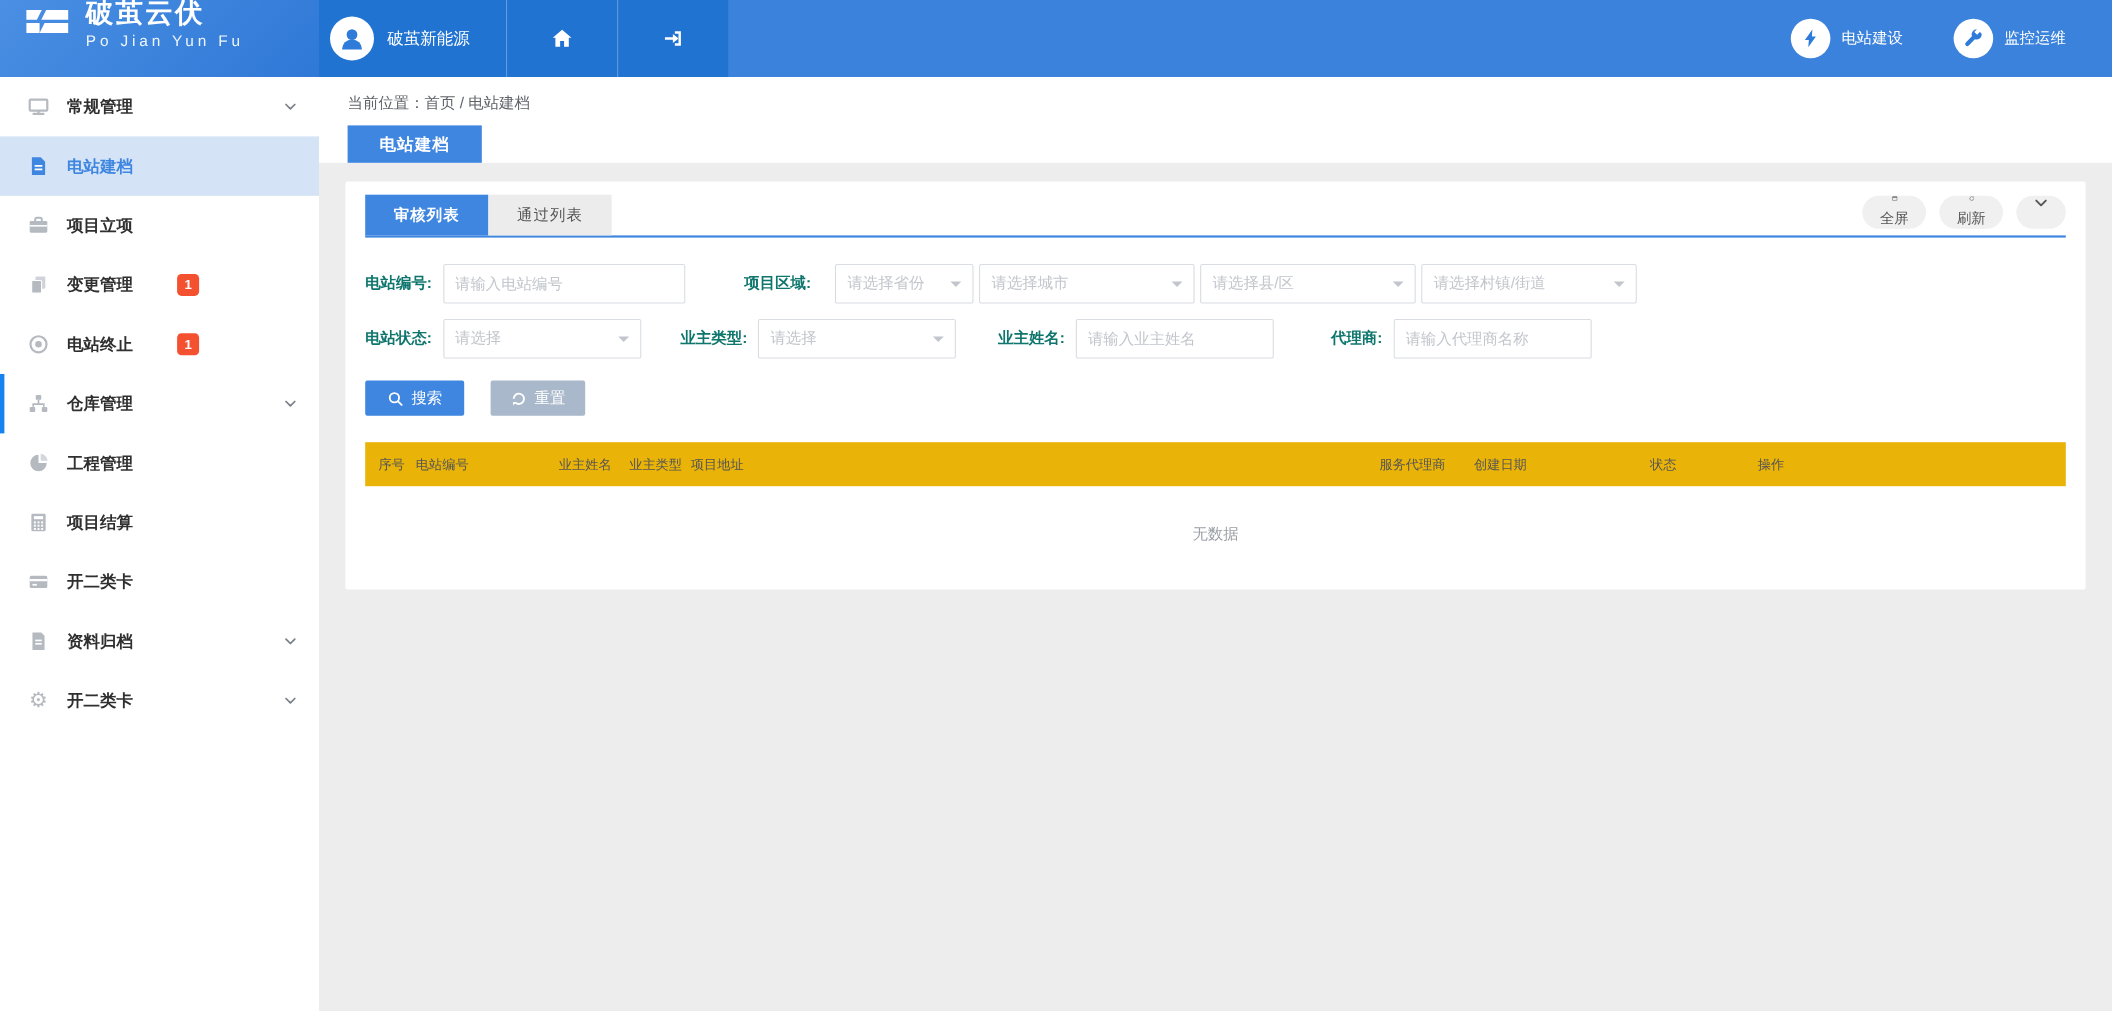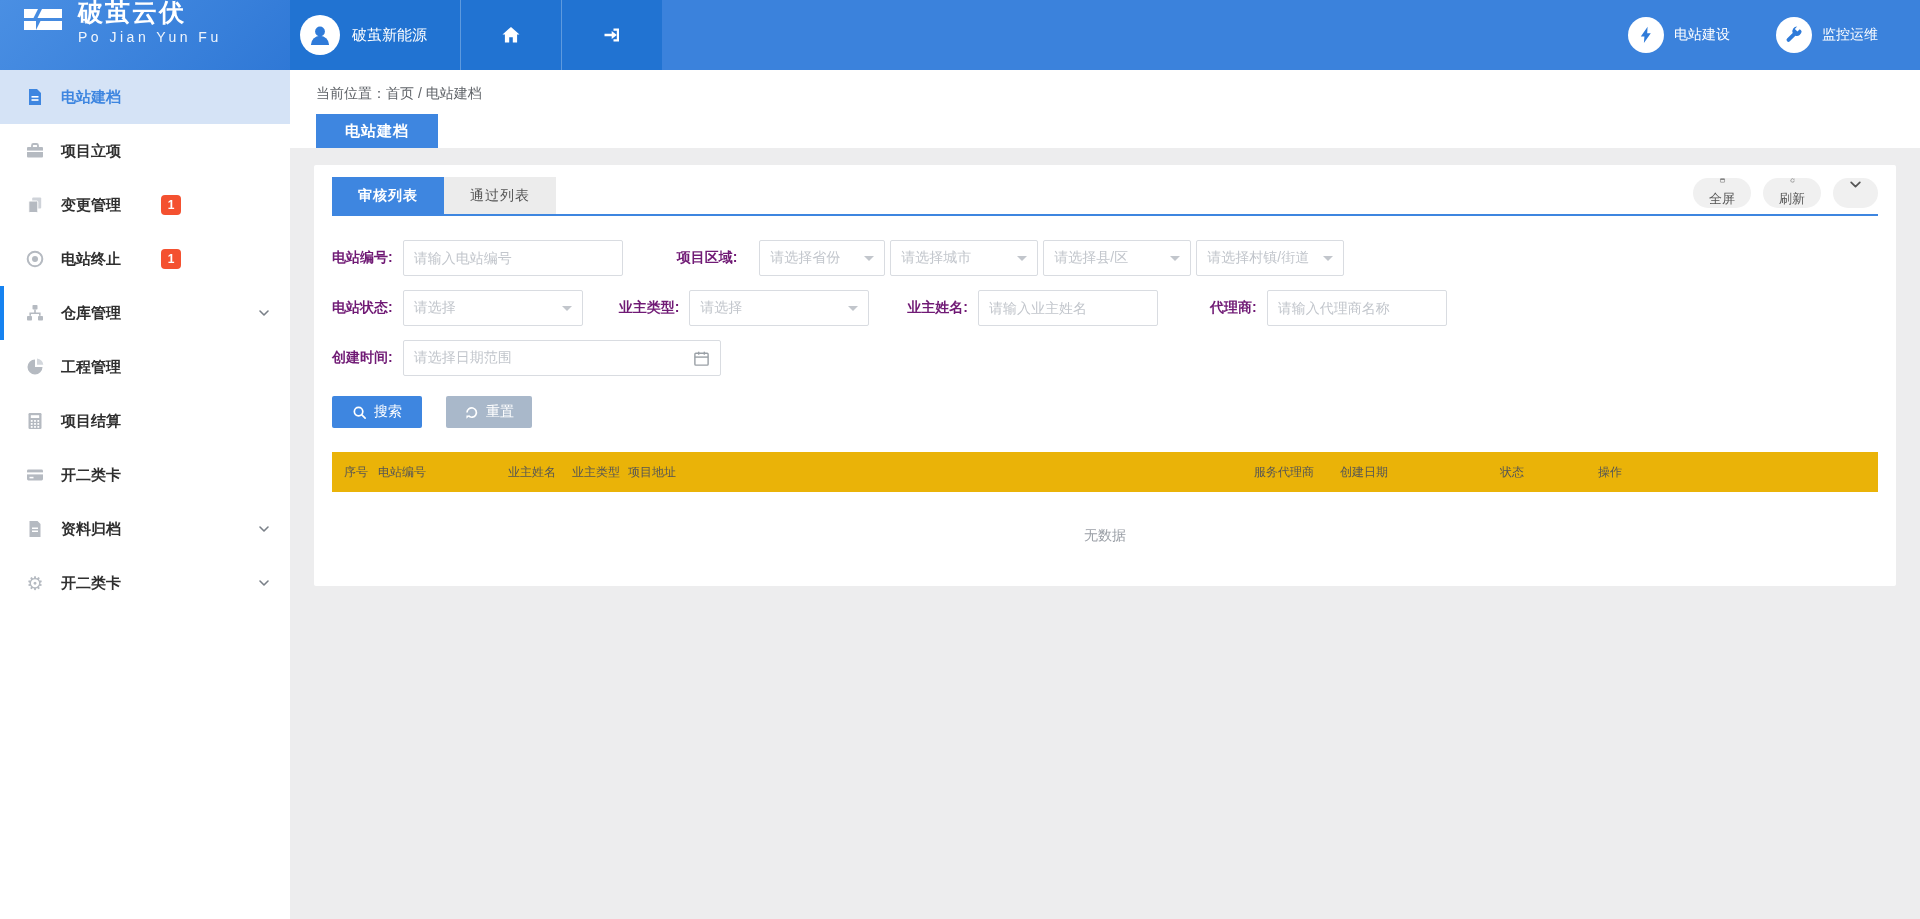--- a/index.html
+++ b/index.html
@@ -73,30 +73,30 @@
   .tab.active { background:#3e86e0; color:#ffffff; font-weight:bold; }
   .tab.inactive { background:#ececec; color:#555; }
   .head-tools { margin-left:auto; align-self:center; display:flex; align-items:center; gap:12px; padding-bottom:6px; }
   .pill {
     height:30px; background:#f0f0f0; border-radius:16px; padding:0 16px;
     display:flex; align-items:center; gap:7px; font-size:13px; color:#555; cursor:pointer;flex-direction:column;
   }
 
   .filters { padding-top:24px; }
   .frow { display:flex; align-items:center; margin-bottom:14px; }
-  .flabel { font-size:14px; font-weight:bold; color:#701a75; white-space:nowrap; margin-right:10px; }
+  .flabel { font-size:14px; font-weight:bold; color:#0f766e; white-space:nowrap; margin-right:10px; }
   .ctrl {
     height:36px; border:1px solid #d9dce1; border-radius:2px; background:#fff;
     display:flex; align-items:center; padding:0 10px; font-size:14px; color:#c2c6cc;
   }
   input.ctrl { color:#333; outline:none; }
   input.ctrl::placeholder { color:#c2c6cc; }
   .select { justify-content:space-between; cursor:pointer; }
   .caret { width:0; height:0; border:5px solid transparent; border-top-color:#c2c6cc; margin-top:6px; }
-  .w220{width:220px;} .w126{width:126px;} .w164{width:148px;} .w180{width:180px;} .w318{width:318px;}
+  .w220{width:220px;} .w126{width:126px;} .w164{width:196px;} .w180{width:180px;} .w318{width:318px;}
   .ml36{margin-left:36px;} .ml38{margin-left:38px;} .ml52{margin-left:52px;} .ml54{margin-left:54px;} .ml12{margin-left:12px;} .ml5{margin-left:5px;}
 
   .btn-row { margin-top:20px; display:flex; align-items:center; }
   .btn {
     height:32px; border:none; border-radius:2px; color:#fff; font-size:14px;
     display:inline-flex; align-items:center; justify-content:center; gap:7px; cursor:pointer;
     font-family:inherit;
   }
   .btn-search { width:90px; background:#3e86e0; }
   .btn-reset { width:86px; background:#a9b8ca; margin-left:24px; }
@@ -169,20 +169,35 @@
         </span>
         <span>监控运维</span>
       </div>
     </div>
   </div>
 </div>
 
 <div class="sidebar">
 
 
+  <div class="side-item">
+    <span class="sicon">
+      <svg width="20" height="20" viewBox="0 0 20 20">
+        <rect x="2" y="3.5" width="16" height="10" rx="1" fill="none" stroke="#b5bac1" stroke-width="2"></rect>
+        <line x1="10" y1="13.5" x2="10" y2="16.2" stroke="#b5bac1" stroke-width="2"></line>
+        <line x1="5.5" y1="16.6" x2="14.5" y2="16.6" stroke="#b5bac1" stroke-width="2" stroke-linecap="round"></line>
+      </svg>
+    </span>
+    <span>常规管理</span>
+    <span class="chev">
+      <svg width="12" height="12" viewBox="0 0 12 12">
+          <path d="M2 4l4 4 4-4" fill="none" stroke="#7a8088" stroke-width="1.6" stroke-linecap="round" stroke-linejoin="round"></path>
+        </svg>
+    </span>
+  </div>
 
   <div class="side-item active">
     <span class="sicon">
       <svg width="20" height="20" viewBox="0 0 20 20">
         <path d="M4 2h8l4 4v12H4z" fill="#3e86e0"></path>
         <rect x="6.5" y="9" width="7" height="1.6" fill="#ffffff"></rect>
         <rect x="6.5" y="12.2" width="7" height="1.6" fill="#ffffff"></rect>
       </svg>
     </span>
     <span>电站建档</span>
@@ -381,32 +396,20 @@
           <div class="ctrl select w180">
             <span>请选择</span>
             <span class="caret"></span>
           </div>
           <span class="flabel ml38">业主姓名:</span>
           <input class="ctrl w180" type="text" placeholder="请输入业主姓名" style="">
           <span class="flabel ml52">代理商:</span>
           <input class="ctrl w180" type="text" placeholder="请输入代理商名称" style="">
         </div>
 
-        <div class="frow">
-          <span class="flabel">创建时间:</span>
-          <div class="ctrl select w318">
-            <span>请选择日期范围</span>
-            <svg width="17" height="17" viewBox="0 0 18 18">
-              <rect x="2" y="3.5" width="14" height="12.5" rx="1" fill="none" stroke="#9aa0a6" stroke-width="1.5"></rect>
-              <line x1="2" y1="7.5" x2="16" y2="7.5" stroke="#9aa0a6" stroke-width="1.5"></line>
-              <line x1="6" y1="1.8" x2="6" y2="5" stroke="#9aa0a6" stroke-width="1.5"></line>
-              <line x1="12" y1="1.8" x2="12" y2="5" stroke="#9aa0a6" stroke-width="1.5"></line>
-            </svg>
-          </div>
-        </div>
 
         <div class="btn-row">
           <button class="btn btn-search">
             <svg width="15" height="15" viewBox="0 0 16 16">
               <circle cx="7" cy="7" r="4.5" fill="none" stroke="#fff" stroke-width="1.8"></circle>
               <line x1="10.5" y1="10.5" x2="14" y2="14" stroke="#fff" stroke-width="1.8" stroke-linecap="round"></line>
             </svg>
             <span>搜索</span>
           </button>
           <button class="btn btn-reset">

